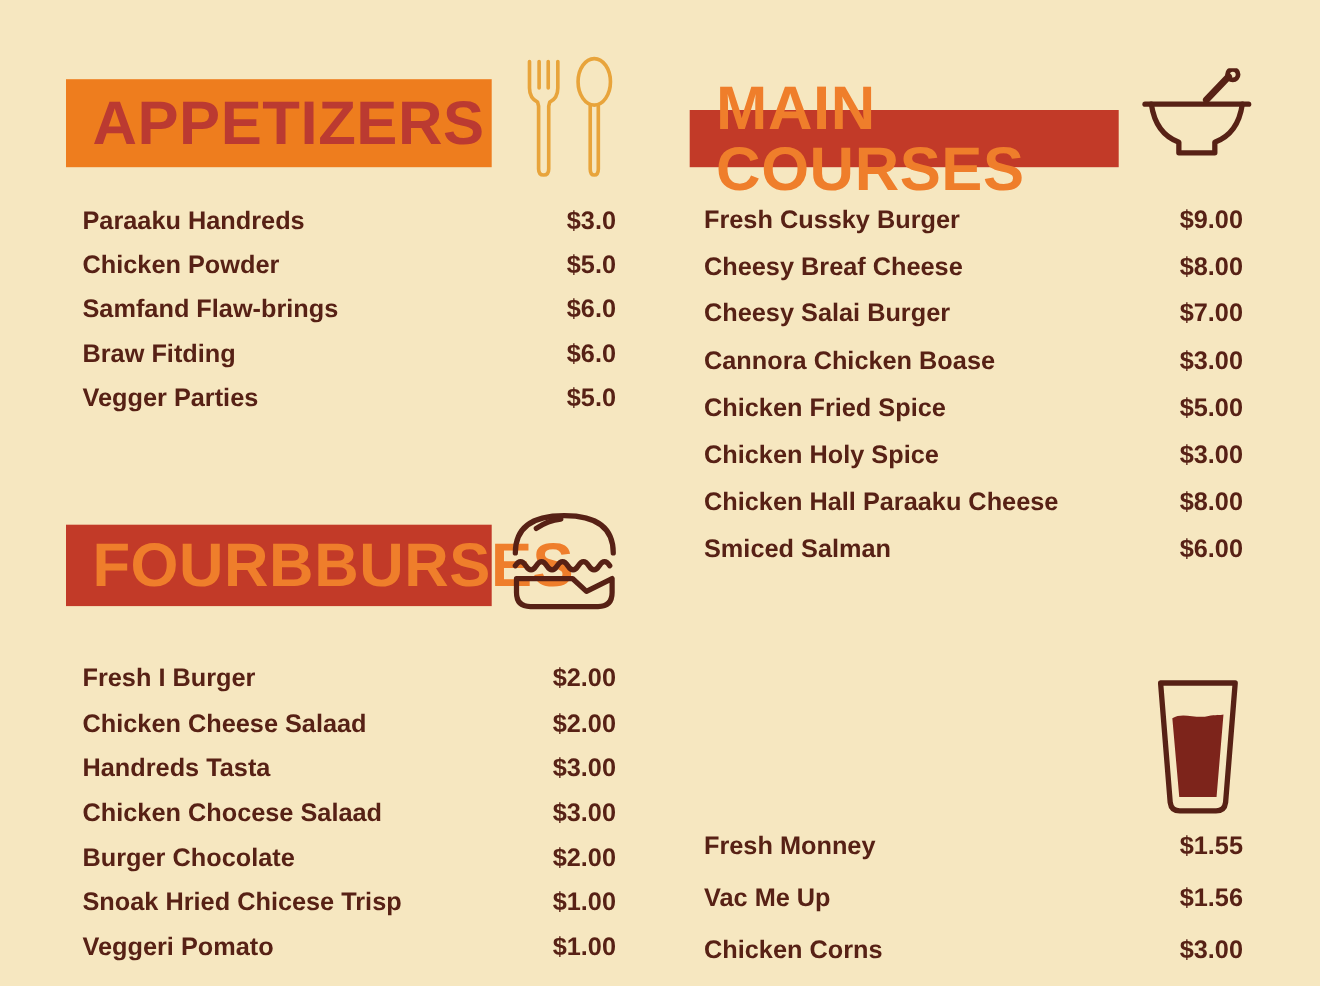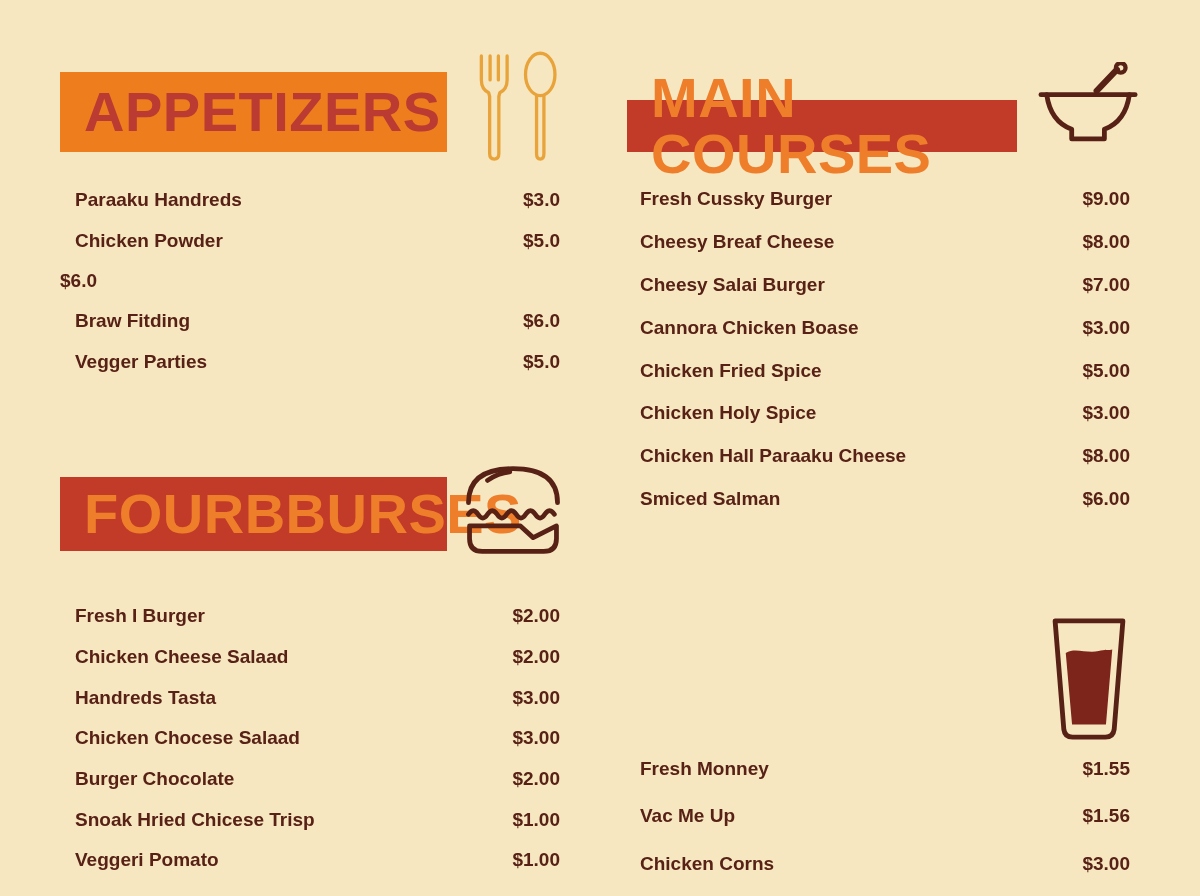--- a/index.html
+++ b/index.html
@@ -34,21 +34,21 @@
     line-height:1;
   }
   .bar.orange span{color:var(--crimson);}
   .bar.red span{color:var(--orange-text);}
   ul.items{
     position:absolute;
     list-style:none;margin:0;padding:0;
   }
   ul.items li{
     display:flex;align-items:center;justify-content:space-between;
-    font-weight:700;font-size:19px;color:var(--maroon);
+    font-weight:700;font-size:23px;color:var(--maroon);
   }
   .iname{padding-left:0;}
   .iprice{text-align:center;}
   .list-left{left:60px;width:500px;}
   .list-left .iname{padding-left:15px;}
   #list-appetizers{top:180px;}
   #list-appetizers li{height:40.4px;}
   #list-fourbburses{top:596px;}
   #list-fourbburses li{height:40.7px;}
   .list-right{left:640px;width:490px;}
@@ -78,20 +78,21 @@
   <ul class="items list-left" id="list-appetizers">
       <li>
         <span class="iname">Paraaku Handreds</span>
         <span class="iprice">$3.0</span>
       </li>
       <li>
         <span class="iname">Chicken Powder</span>
         <span class="iprice">$5.0</span>
       </li>
       <li>
+        <span class="iname">Samfand Flaw-brings</span>
         <span class="iprice">$6.0</span>
       </li>
       <li>
         <span class="iname">Braw Fitding</span>
         <span class="iprice">$6.0</span>
       </li>
       <li>
         <span class="iname">Vegger Parties</span>
         <span class="iprice">$5.0</span>
       </li>

